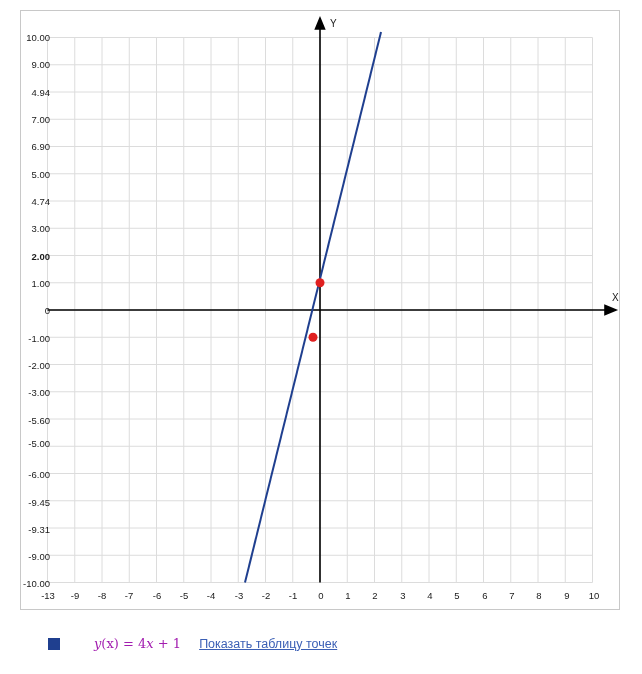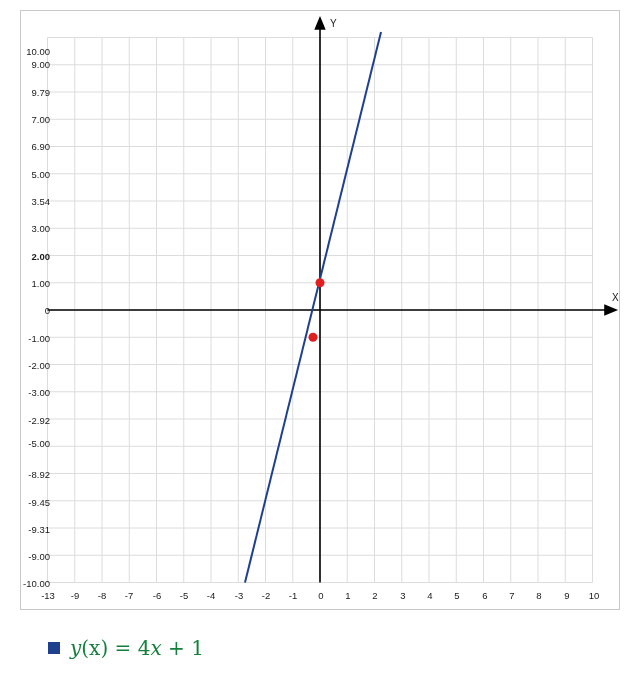--- a/index.html
+++ b/index.html
@@ -68,24 +68,25 @@
     gap: 10px;
   }
   #legend-swatch {
     width: 12px;
     height: 12px;
     background: #1f3f8f;
     display: inline-block;
   }
   #legend-formula {
     font-family: "DejaVu Serif", "Liberation Serif", serif;
-    font-size: 20px;
+    font-size: 13px;
     font-style: italic;
-    color: #15803d;
+    color: #a21caf;
     white-space: nowrap;
+    margin-left: 24px;
   }
   #legend-formula .num {
     font-style: normal;
   }
   #legend-formula .op {
     font-style: normal;
   }
   #table-link {
     font-size: 12.5px;
     color: #3b5fb5;
@@ -158,37 +159,37 @@
     <g>
       <line x1="225" y1="572.5" x2="361" y2="22" stroke="#1f3f8f" stroke-width="2"></line>
     </g>
 
     <g>
       <circle cx="293" cy="327.25" r="4.5" fill="#e02020"></circle>
       <circle cx="300" cy="272.75" r="4.5" fill="#e02020"></circle>
     </g>
   </svg>
 
-  <div class="tick-label ytick" style="left:-12px; top:22px; width:42px;margin-top:14px;">10.00</div>
+  <div class="tick-label ytick" style="left:-12px; top:22px; width:42px;">10.00</div>
   <div class="tick-label ytick" style="left:-12px; top:49px; width:42px;">9.00</div>
-  <div class="tick-label ytick" style="left:-12px; top:77px; width:42px;">9.79</div>
+  <div class="tick-label ytick" style="left:-12px; top:77px; width:42px;">4.94</div>
   <div class="tick-label ytick" style="left:-12px; top:104px; width:42px;">7.00</div>
   <div class="tick-label ytick" style="left:-12px; top:131px; width:42px;">6.90</div>
   <div class="tick-label ytick" style="left:-12px; top:159px; width:42px;">5.00</div>
-  <div class="tick-label ytick" style="left:-12px; top:186px; width:42px;">3.54</div>
+  <div class="tick-label ytick" style="left:-12px; top:186px; width:42px;">4.74</div>
   <div class="tick-label ytick" style="left:-12px; top:213px; width:42px;">3.00</div>
   <div class="tick-label ytick" style="left:-12px; top:241px; width:42px;font-weight:bold;">2.00</div>
   <div class="tick-label ytick" style="left:-12px; top:268px; width:42px;">1.00</div>
   <div class="tick-label ytick" style="left:-12px; top:295px; width:42px;">0</div>
   <div class="tick-label ytick" style="left:-12px; top:323px; width:42px;">-1.00</div>
   <div class="tick-label ytick" style="left:-12px; top:350px; width:42px;">-2.00</div>
   <div class="tick-label ytick" style="left:-12px; top:377px; width:42px;">-3.00</div>
-  <div class="tick-label ytick" style="left:-12px; top:405px; width:42px;">-2.92</div>
+  <div class="tick-label ytick" style="left:-12px; top:405px; width:42px;">-5.60</div>
   <div class="tick-label ytick" style="left:-12px; top:428px; width:42px;">-5.00</div>
-  <div class="tick-label ytick" style="left:-12px; top:459px; width:42px;">-8.92</div>
+  <div class="tick-label ytick" style="left:-12px; top:459px; width:42px;">-6.00</div>
   <div class="tick-label ytick" style="left:-12px; top:487px; width:42px;">-9.45</div>
   <div class="tick-label ytick" style="left:-12px; top:514px; width:42px;">-9.31</div>
   <div class="tick-label ytick" style="left:-12px; top:541px; width:42px;">-9.00</div>
   <div class="tick-label ytick" style="left:-12px; top:568px; width:42px;">-10.00</div>
 
   <div class="tick-label xtick" style="left:13px; top:580px; width:30px;">-13</div>
   <div class="tick-label xtick" style="left:40px; top:580px; width:30px;">-9</div>
   <div class="tick-label xtick" style="left:67px; top:580px; width:30px;">-8</div>
   <div class="tick-label xtick" style="left:94px; top:580px; width:30px;">-7</div>
   <div class="tick-label xtick" style="left:122px; top:580px; width:30px;">-6</div>
@@ -211,13 +212,14 @@
 
   <div class="axis-name" style="left:310px; top:8px;">Y</div>
   <div class="axis-name" style="left:592px; top:282px;">X</div>
 </div>
 
 <div id="legend">
   <span id="legend-swatch" style="background: rgb(31, 63, 143);"></span>
   <span id="legend-formula">
     <span>y</span><span class="op">(x)</span>&nbsp;<span class="op">=</span>&nbsp;<span class="num">4</span><span>x</span>&nbsp;<span class="op">+</span>&nbsp;<span class="num">1</span>
   </span>
+  <a id="table-link">Показать таблицу точек</a>
 </div>
 
 </body></html>

